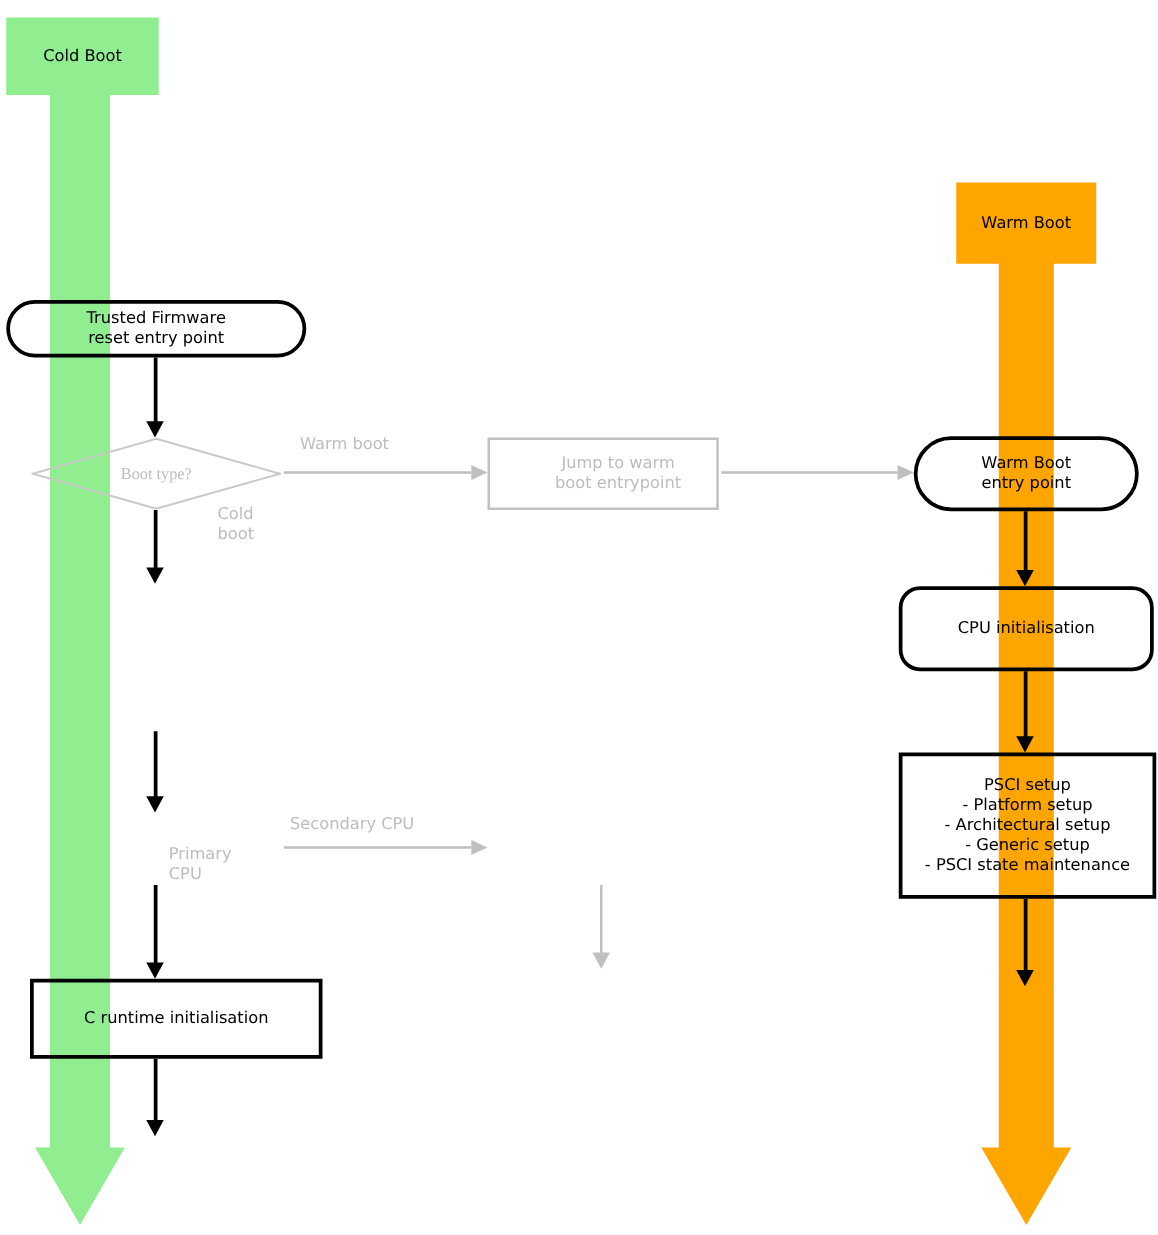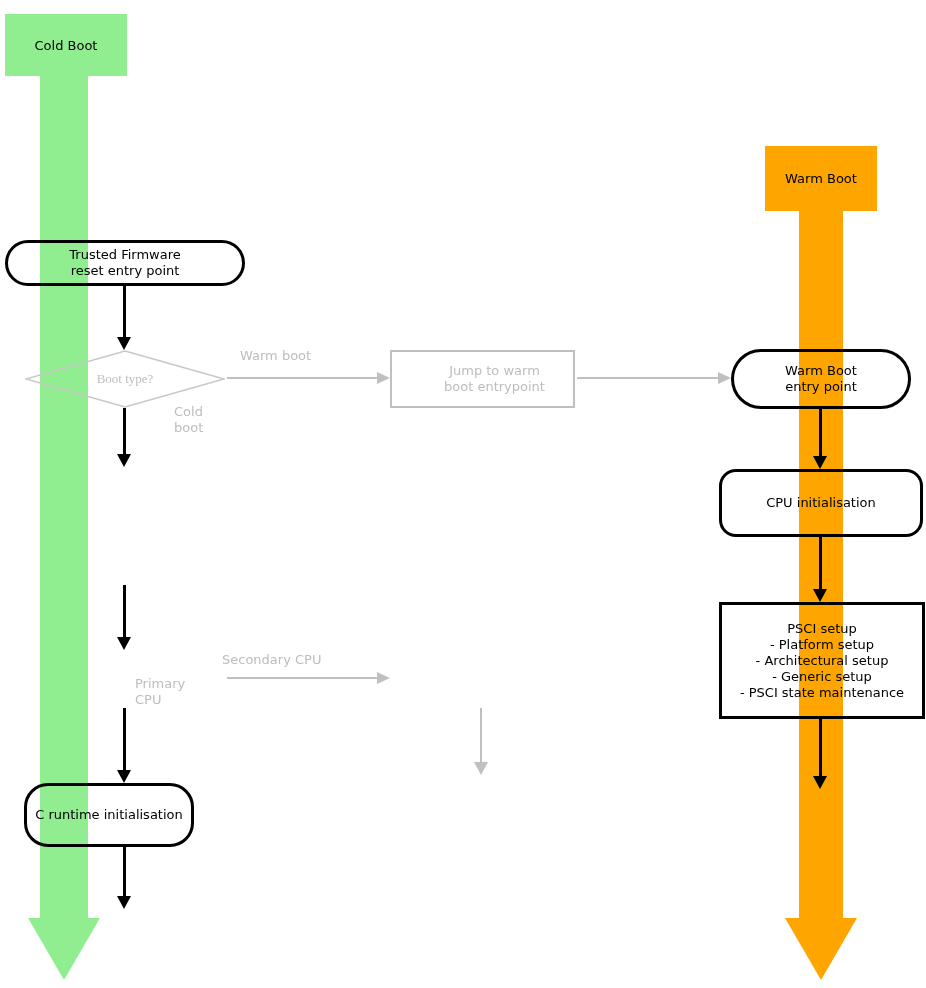--- a/index.html
+++ b/index.html
@@ -136,37 +136,37 @@
   </div>
 
   <div class="vline" style="left:123px; top:408px; height:47px;"></div>
   <div class="head-down" style="left:117px; top:454px;"></div>
 
 
   <div class="vline" style="left:123px; top:585px; height:53px;"></div>
   <div class="head-down" style="left:117px; top:637px;"></div>
 
 
-  <div class="edge-label" style="left:222px; top:652px;">Secondary CPU</div>
+  <div class="edge-label" style="left:232px; top:652px;">Secondary CPU</div>
   <div class="hline" style="left:227px; top:677px; width:150px;"></div>
   <div class="head-right" style="left:377px; top:672px;"></div>
 
 
   <div class="vline gray" style="left:480px; top:708px; height:55px;"></div>
   <div class="head-down gray" style="left:474px; top:762px;"></div>
 
   <div class="edge-label" style="left:135px; top:676px;">
     <span style="display:block;">Primary</span>
     <span style="display:block;">CPU</span>
   </div>
 
   <div class="vline" style="left:123px; top:708px; height:63px;"></div>
   <div class="head-down" style="left:117px; top:770px;"></div>
 
-  <div class="node black-border" style="left:24px; top:783px; width:170px; height:64px;border-radius:24px;">
+  <div class="node black-border" style="left:24px; top:783px; width:234px; height:64px;">
     <span>C runtime initialisation</span>
   </div>
 
   <div class="vline" style="left:123px; top:847px; height:50px;"></div>
   <div class="head-down" style="left:117px; top:896px;"></div>
 
   <div class="node black-border stadium" style="left:731px; top:349px; width:180px; height:60px;">
     <span>Warm Boot</span>
     <span>entry point</span>
   </div>

